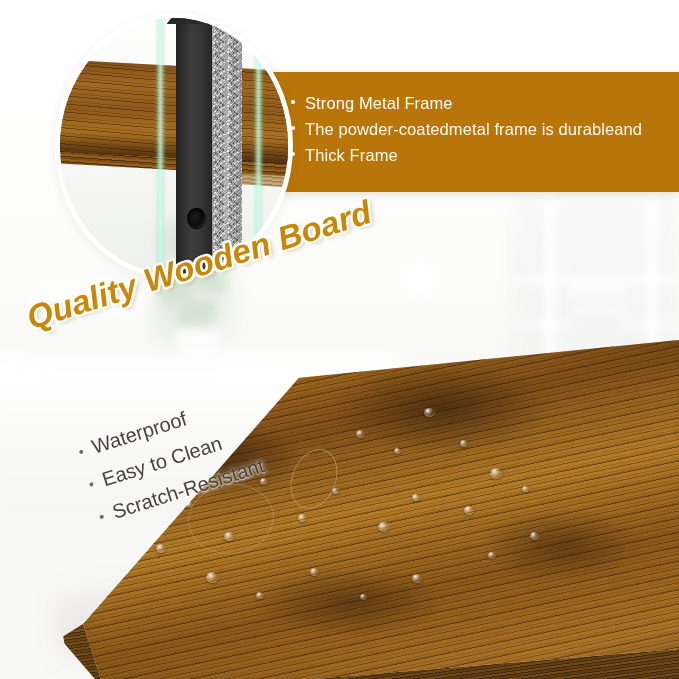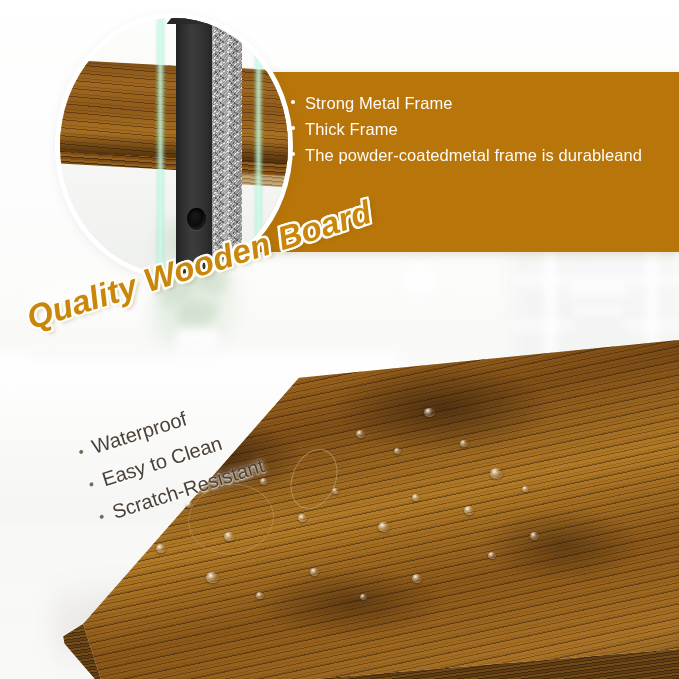--- a/index.html
+++ b/index.html
@@ -315,21 +315,21 @@
       rgba(127,232,192,.55) 76%,
       rgba(127,232,192,0) 100%);
     filter:blur(1.6px);
     z-index:5;
   }
   .glow-a { left:96px; }
   .glow-b { left:194px; }
 
   
   .banner {
-    position:absolute; left:126px; top:72px; width:553px; height:180px;
+    position:absolute; left:126px; top:72px; width:553px; height:120px;
     background:#b87509;
     border-radius:70px 0 0 70px;
     z-index:5;
     box-shadow: 0 2px 10px rgba(120,80,10,.18);
   }
   .banner-list {
     position:absolute; left:164px; top:18px; right:18px;
     list-style:none;
   }
   .banner-list li {
@@ -461,22 +461,22 @@
       <div class="drop" style="left:470px; top:196px; width:9px;  height:8px;"></div>
 
       <div class="hairline-wire" style="left:232px; top:112px; width:44px; height:62px; border-color:rgba(200,172,132,.55); transform:rotate(22deg);"></div>
       <div class="hairline-wire" style="left:128px; top:148px; width:86px; height:70px; border-color:rgba(196,168,128,.42); transform:rotate(-8deg);"></div>
     </div>
   </div>
 
   <div class="banner">
     <ul class="banner-list">
       <li>Strong Metal Frame</li>
+      <li>The powder-coatedmetal frame is durableand</li>
       <li>Thick Frame</li>
-      <li>The powder-coatedmetal frame is durableand</li>
     </ul>
   </div>
 
   <div class="inset-circle">
     <div class="inset-bg"></div>
     <div class="inset-plant"></div>
 
     <div class="shelf-board-right"></div>
     <div class="shelf-board-edge"></div>
     <div class="shelf-board"></div>

